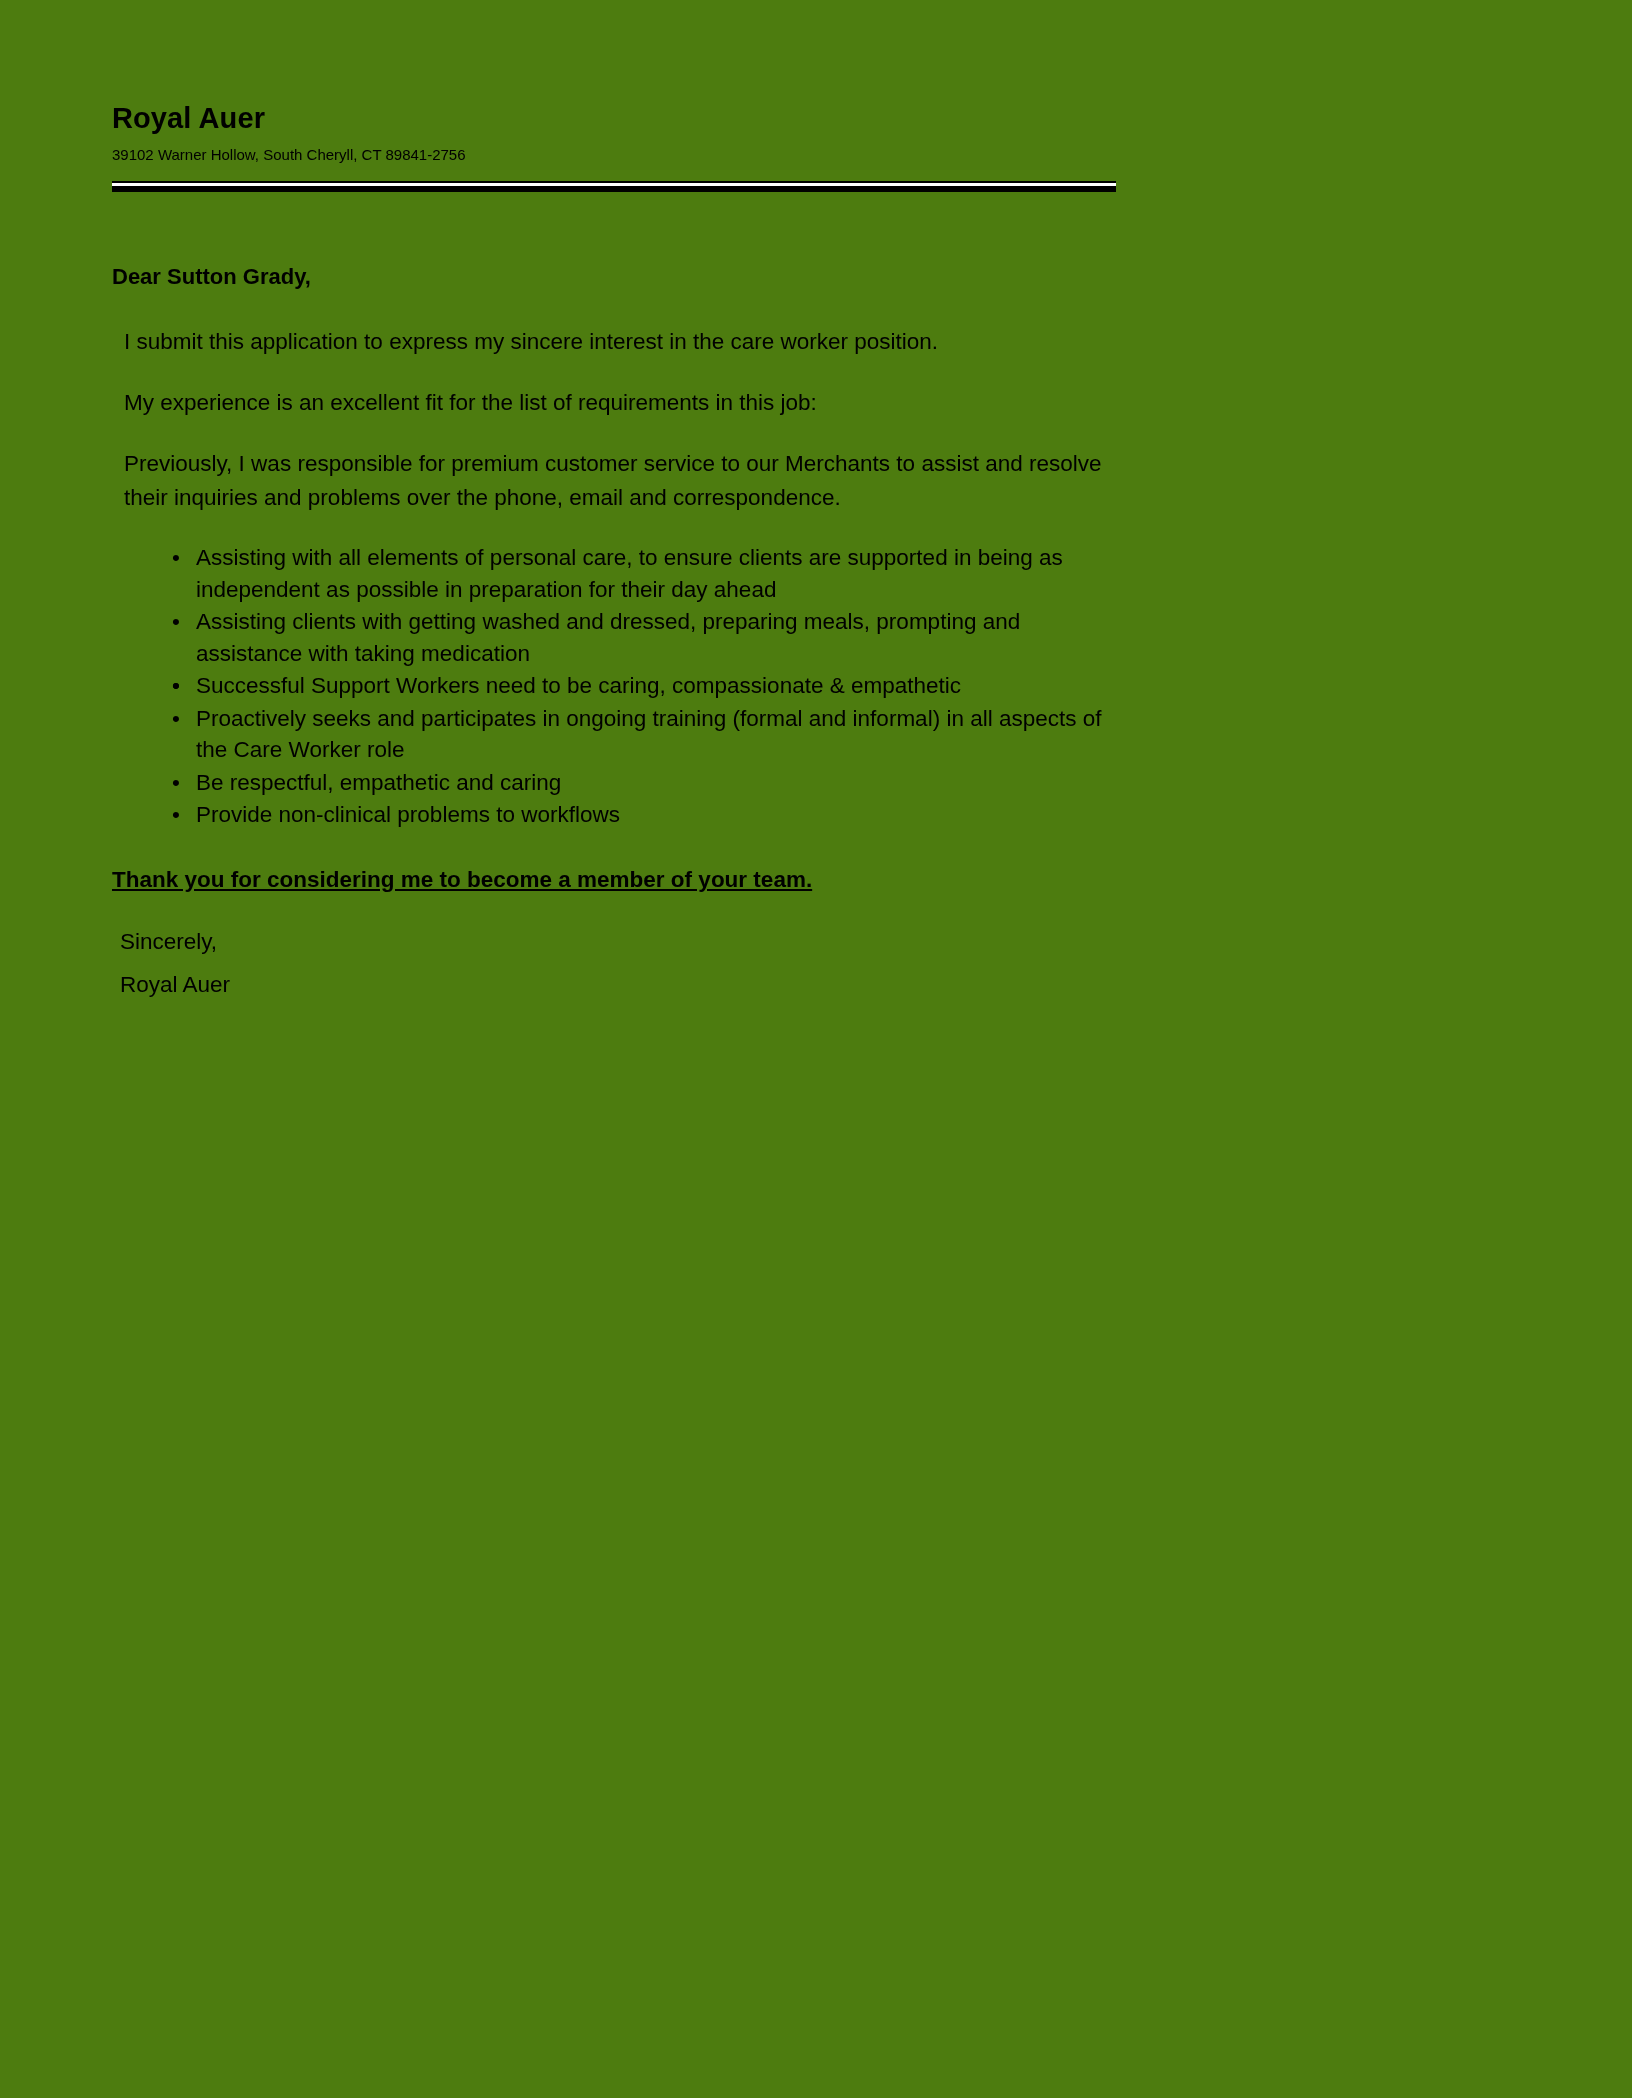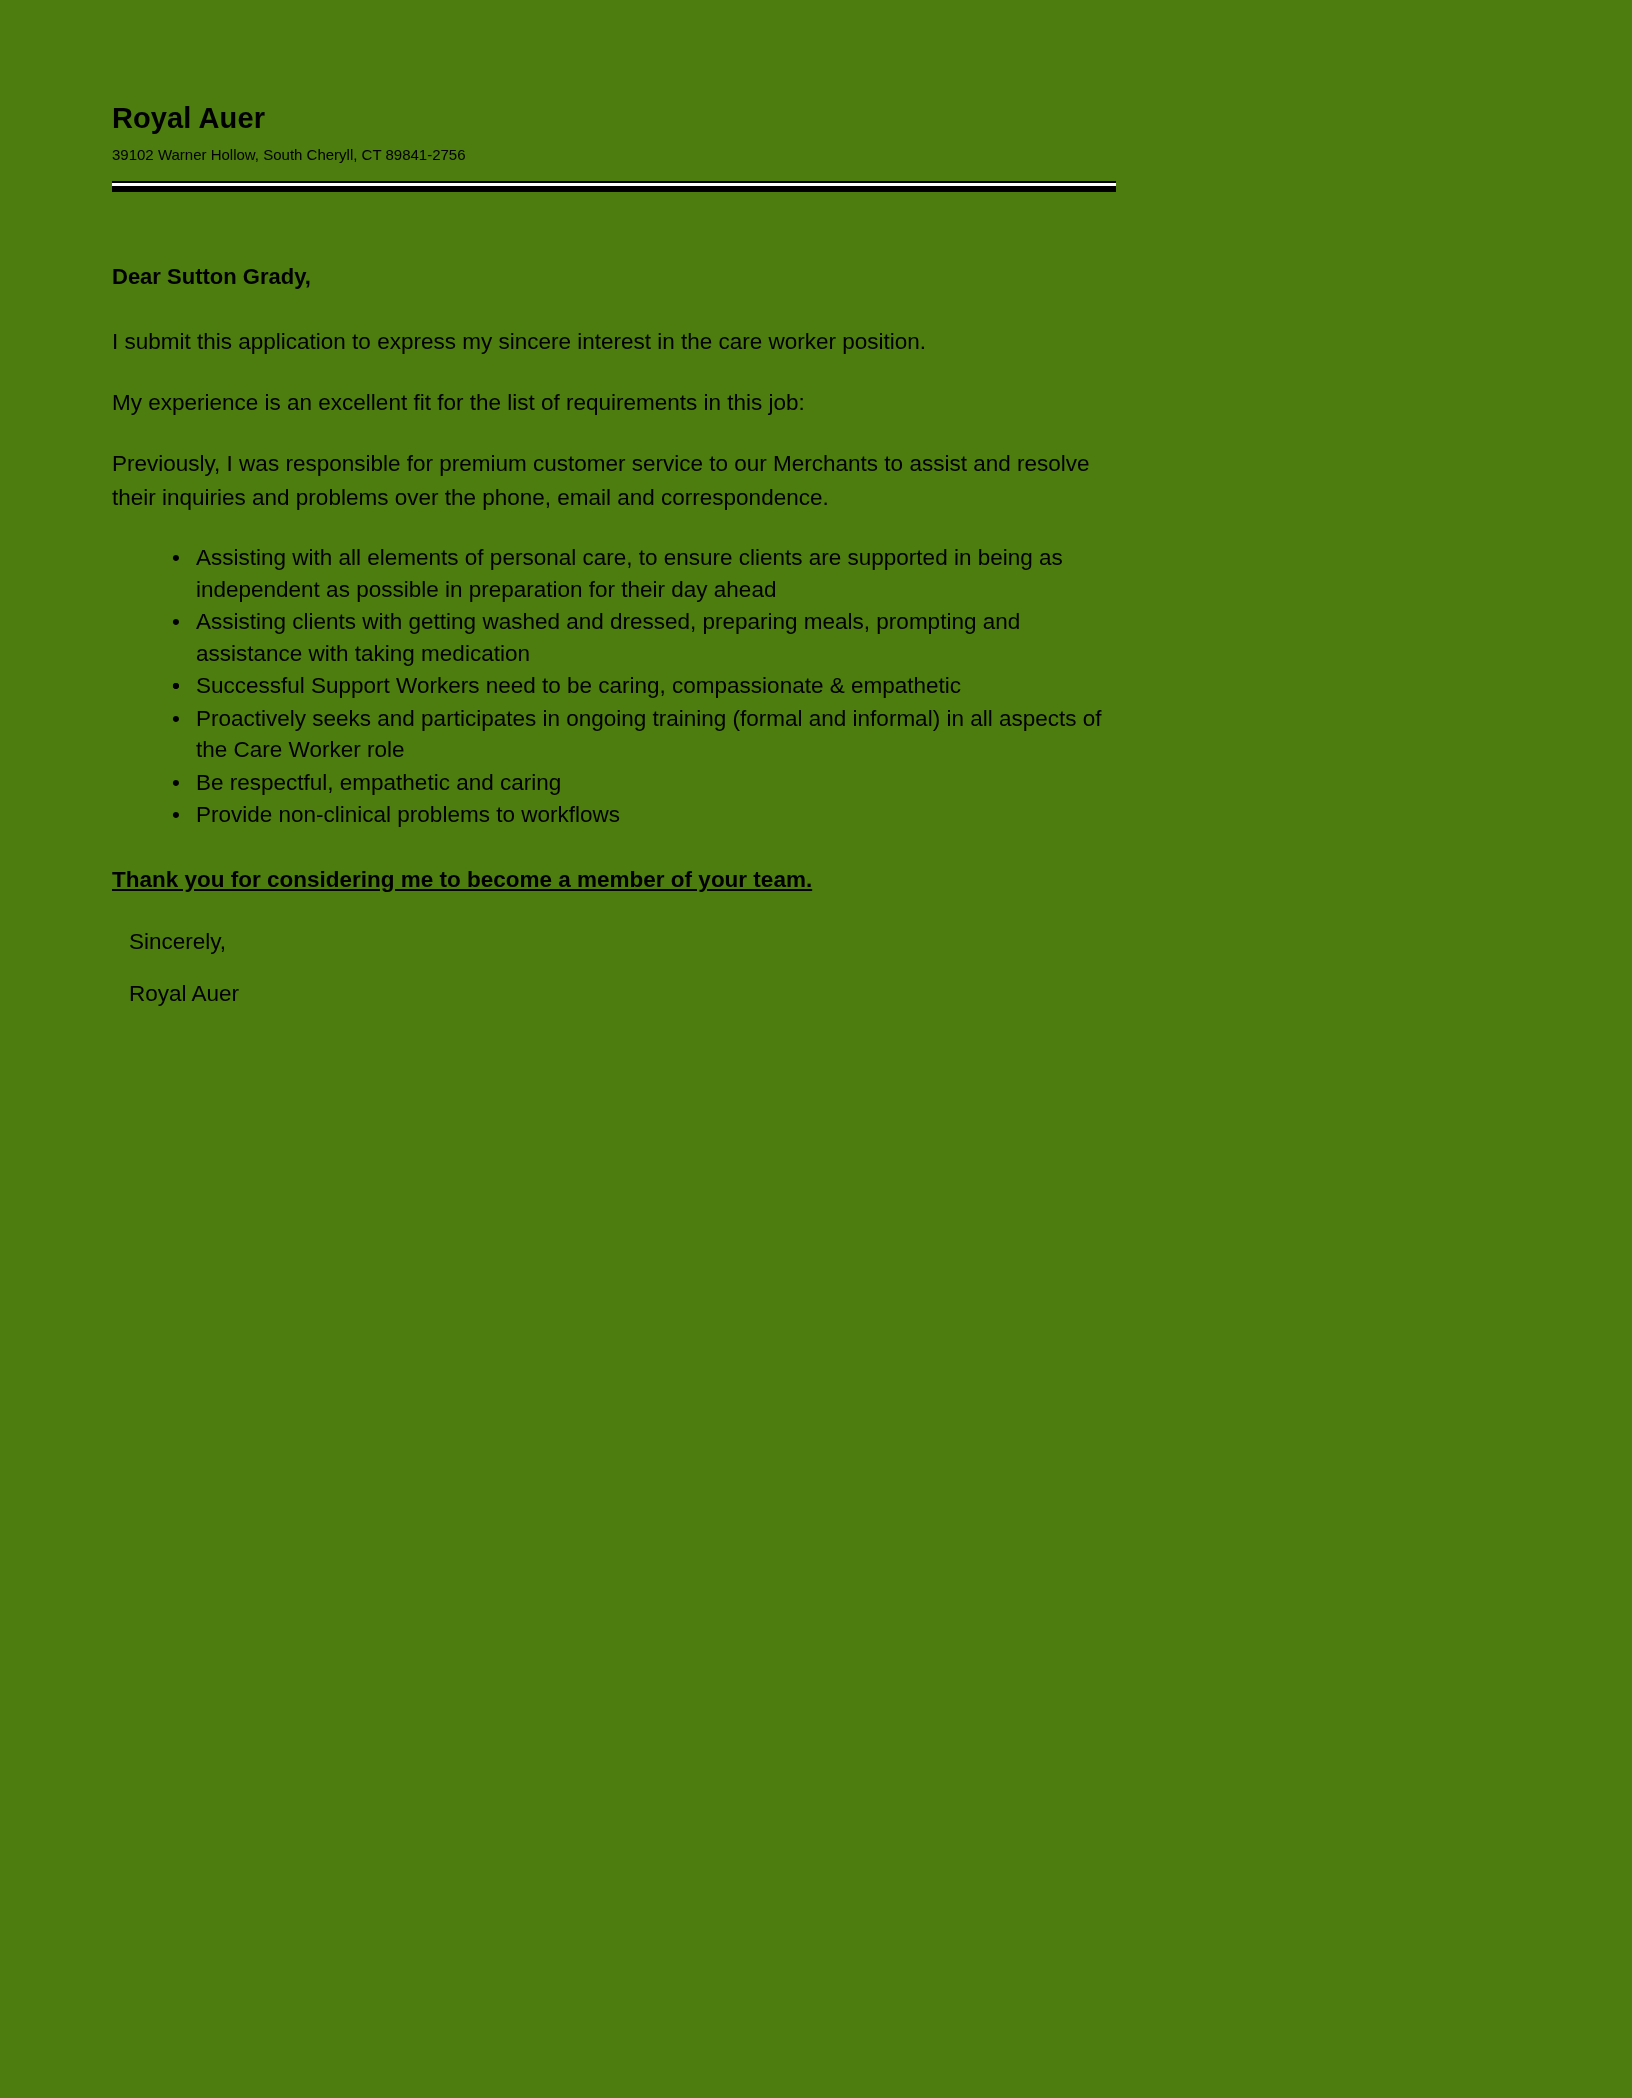--- a/index.html
+++ b/index.html
@@ -78,21 +78,21 @@
     font-size: 22px;
     font-weight: bold;
     line-height: 1.4;
     margin: 0 0 32px 0;
   }
 
   .para {
     font-size: 22.5px;
     font-weight: normal;
     line-height: 1.52;
-    margin: 0 0 27px 0;
+    margin: 0 0 27px 12px;
   }
 
   .bullet-list {
     list-style: none;
     margin: 0 0 0 0;
     padding: 0;
   }
   .bullet-list li {
     position: relative;
     font-size: 22.5px;
@@ -116,21 +116,21 @@
     margin: 33px 0 30px 0;
     text-decoration: underline;
   }
 
   .signature-block {
     font-size: 22.5px;
     font-weight: normal;
     line-height: 1.52;
   }
   .signature-block div {
-    margin: 17px;
+    margin: 8px;
   }
 </style>
 </head>
 <body>
 
 <div class="page">
   <div class="content">
 
     <div class="letterhead">
       <h1 class="sender-name">Royal Auer</h1>

